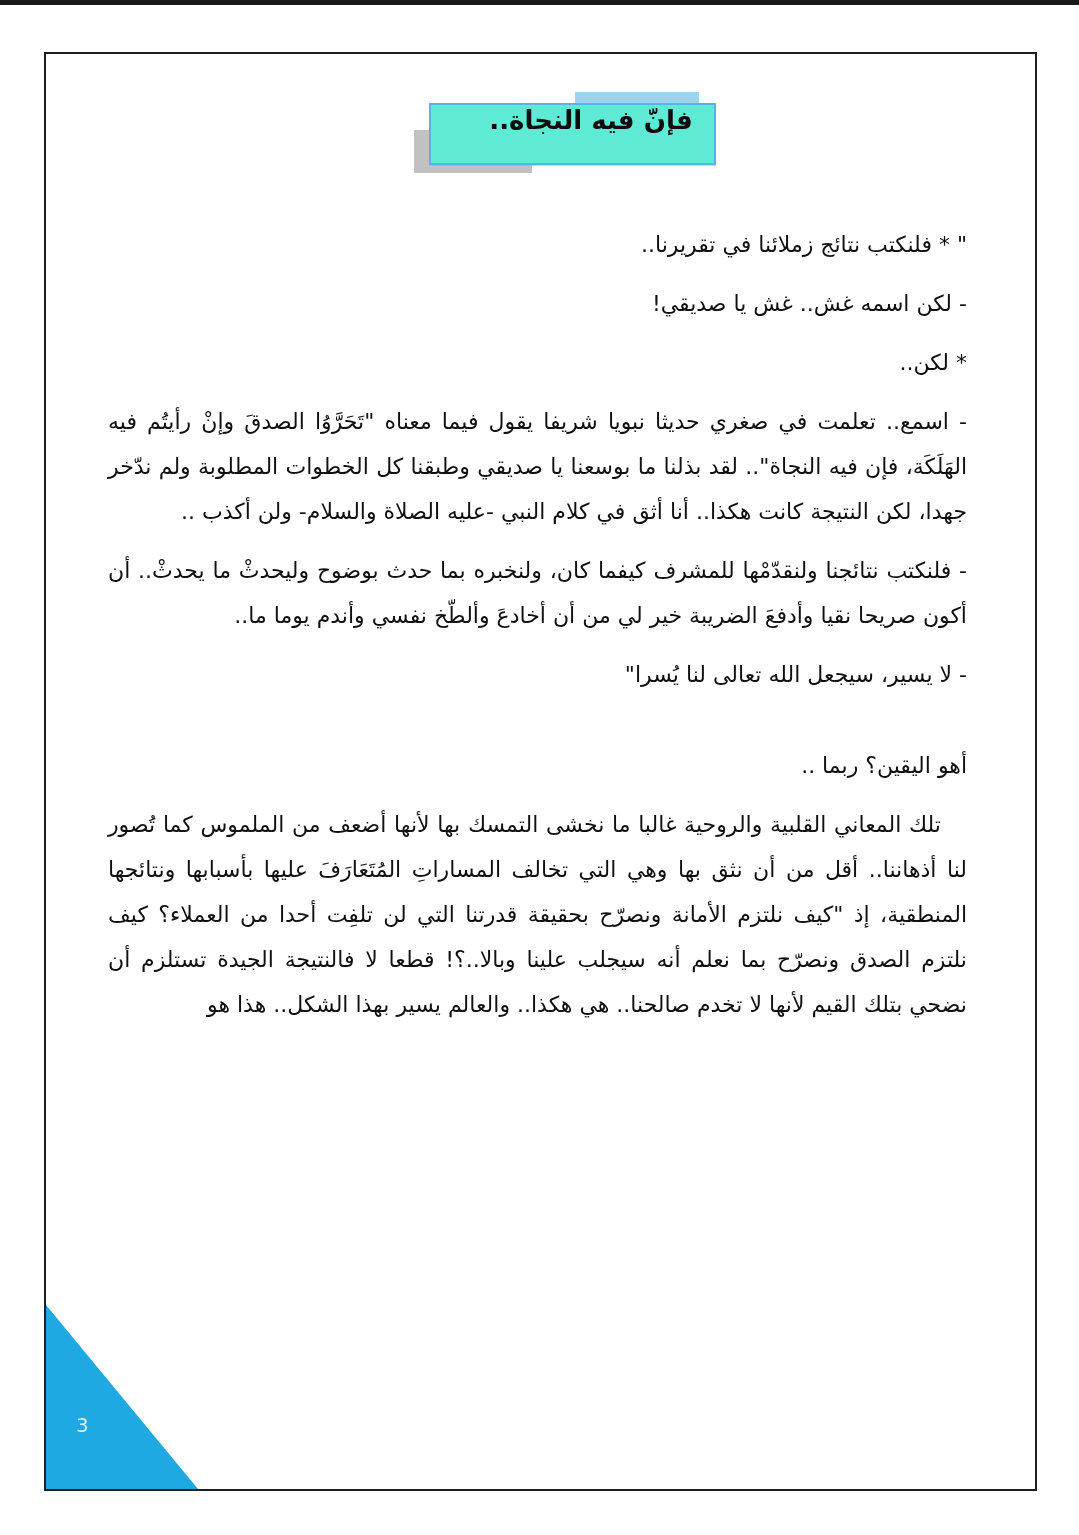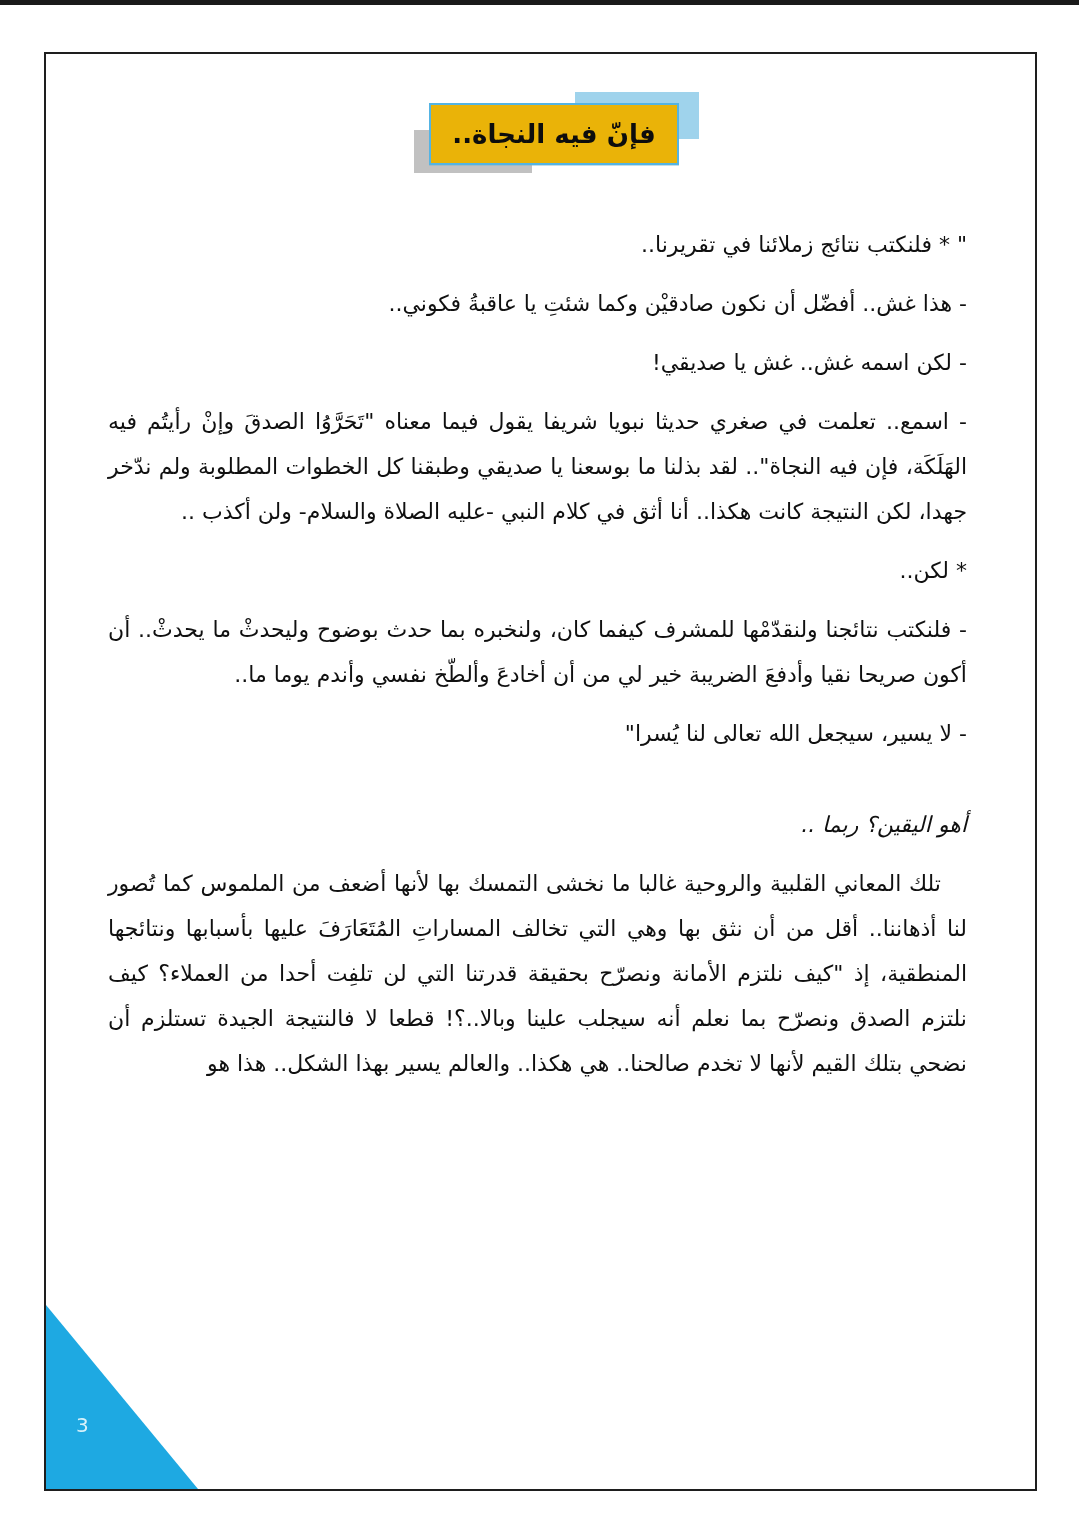--- a/index.html
+++ b/index.html
@@ -38,26 +38,26 @@
   .title-back-gray {
     position: absolute;
     left: 368px; top: 76px;
     width: 118px; height: 43px;
     background: #c1c1c1;
   }
   .title-box {
     position: absolute;
     left: 383px; top: 49px;
     width: 246px; height: 58px;
-    background: #eab308;
+    background: #5eead4;
     border: 2px solid #54b4e4;
     box-shadow: 0 1px 0 rgba(120,180,210,0.45);
     display: flex;
-    align-items: center;
     justify-content: center;
+    padding-left: 37px;
   }
   .title-box span {
     font-size: 26px;
     font-weight: bold;
     color: #0d0d0d;
     direction: rtl;
     white-space: nowrap;
   }
   
   .body-text {
@@ -68,21 +68,21 @@
     unicode-bidi: embed;
   }
   .body-text p {
     margin: 0 0 14px 0;
     font-size: 22px;
     line-height: 45px;
     color: #101010;
     text-align: justify;
     text-justify: inter-word;
   }
-  .body-text p.section-gap { margin-top: 46px; font-style: italic; }
+  .body-text p.section-gap { margin-top: 46px; }
   .body-text p.first-indent { text-indent: 26px; }
   
   .corner-triangle {
     position: absolute;
     left: 0; bottom: 0;
     width: 152px; height: 184px;
     background: #1ea9e2;
     clip-path: polygon(0 0, 0 100%, 100% 100%);
   }
   .page-number {
@@ -101,24 +101,23 @@
   <div class="page">
 
     <div class="title-back-blue"></div>
     <div class="title-back-gray"></div>
     <div class="title-box">
       <span>فإنّ فيه النجاة..</span>
     </div>
 
     <div class="body-text">
       <p>" * فلنكتب نتائج زملائنا في تقريرنا..</p>
-      <p>- هذا غش.. أفضّل أن نكون صادقيْن وكما شئتِ يا عاقبةُ فكوني..</p>
       <p>- لكن اسمه غش.. غش يا صديقي!</p>
+      <p>* لكن..</p>
       <p>- اسمع.. تعلمت في صغري حديثا نبويا شريفا يقول فيما معناه "تَحَرَّوُا الصدقَ وإنْ رأيتُم فيه الهَلَكَة، فإن فيه النجاة".. لقد بذلنا ما بوسعنا يا صديقي وطبقنا كل الخطوات المطلوبة ولم ندّخر جهدا، لكن النتيجة كانت هكذا.. أنا أثق في كلام النبي -عليه الصلاة والسلام- ولن أكذب ..</p>
-      <p>* لكن..</p>
       <p>- فلنكتب نتائجنا ولنقدّمْها للمشرف كيفما كان، ولنخبره بما حدث بوضوح وليحدثْ ما يحدثْ.. أن أكون صريحا نقيا وأدفعَ الضريبة خير لي من أن أخادعَ وألطّخ نفسي وأندم يوما ما..</p>
       <p>- لا يسير، سيجعل الله تعالى لنا يُسرا"</p>
       <p class="section-gap">أهو اليقين؟ ربما ..</p>
       <p class="first-indent">تلك المعاني القلبية والروحية غالبا ما نخشى التمسك بها لأنها أضعف من الملموس كما تُصور لنا أذهاننا.. أقل من أن نثق بها وهي التي تخالف المساراتِ المُتَعَارَفَ عليها بأسبابها ونتائجها المنطقية، إذ "كيف نلتزم الأمانة ونصرّح بحقيقة قدرتنا التي لن تلفِت أحدا من العملاء؟ كيف نلتزم الصدق ونصرّح بما نعلم أنه سيجلب علينا وبالا..؟! قطعا لا فالنتيجة الجيدة تستلزم أن نضحي بتلك القيم لأنها لا تخدم صالحنا.. هي هكذا.. والعالم يسير بهذا الشكل.. هذا هو</p>
     </div>
 
     <div class="corner-triangle"></div>
     <div class="page-number">3</div>
 
   </div>

